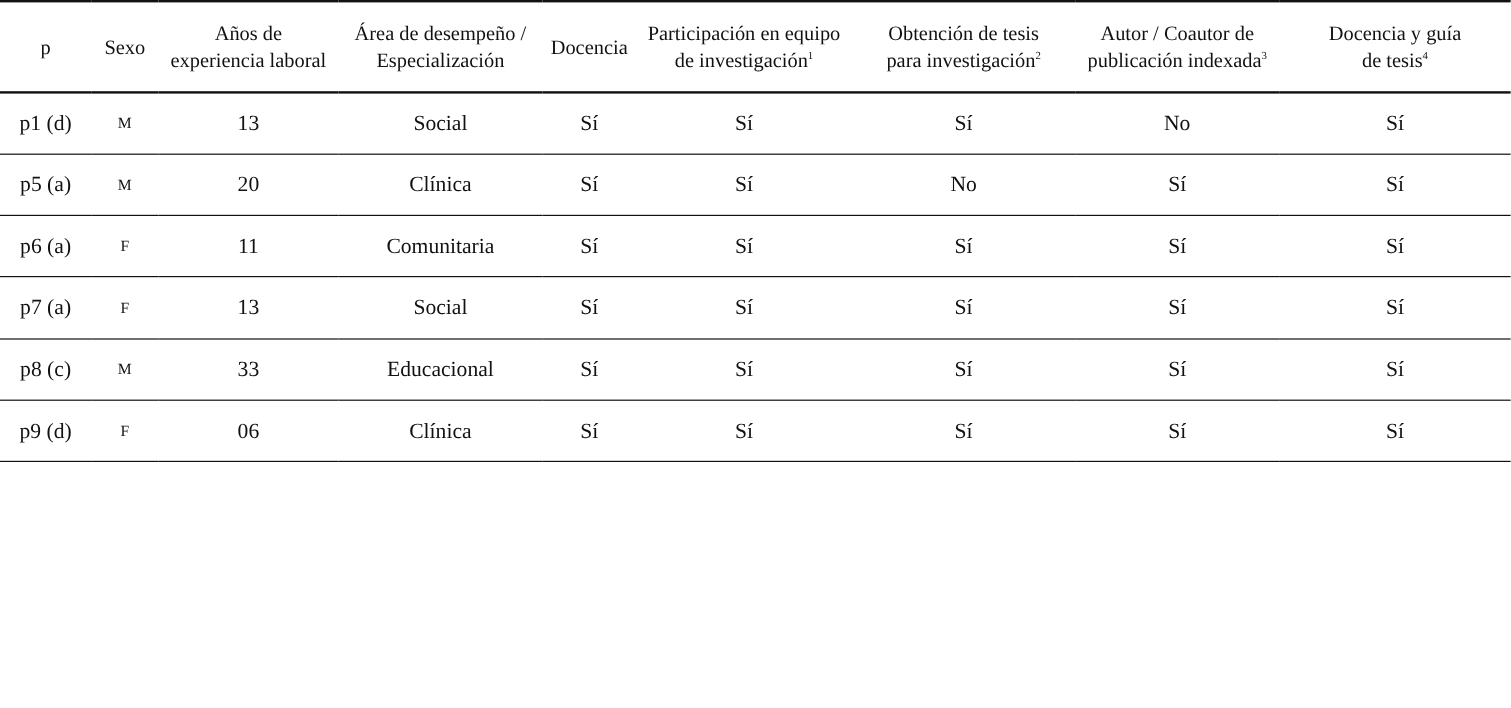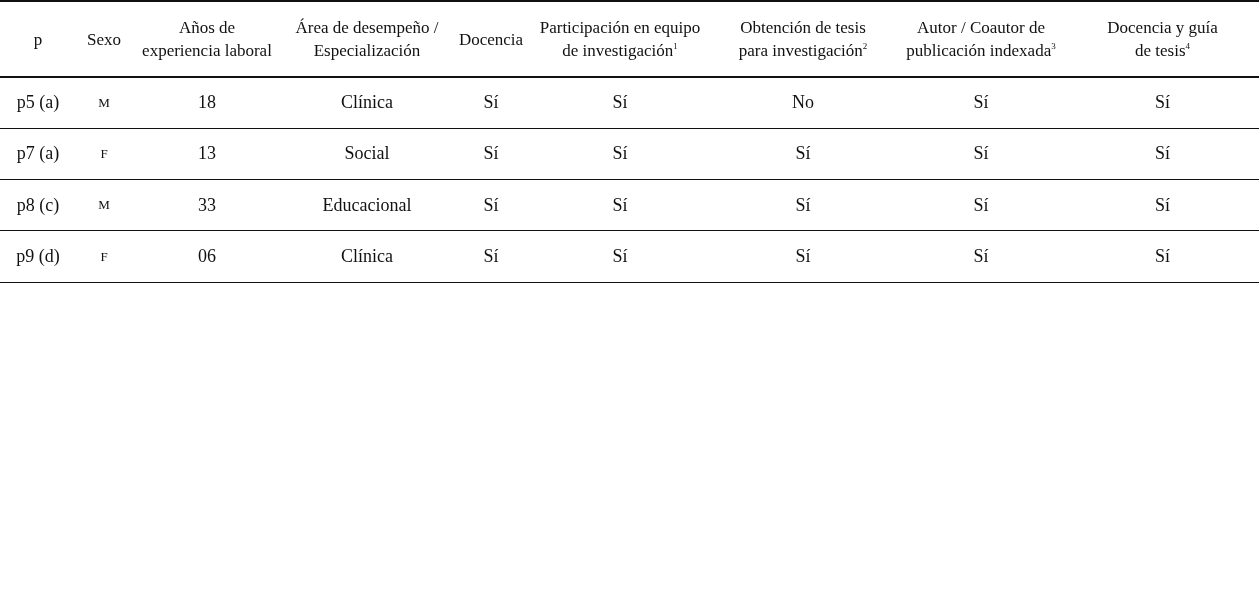--- a/index.html
+++ b/index.html
@@ -42,27 +42,49 @@
       <th><span>Área de desempeño /</span><br><span>Especialización</span></th>
       <th><span>Docencia</span></th>
       <th><span>Participación en equipo</span><br><span>de investigación</span><sup>1</sup></th>
       <th><span>Obtención de tesis</span><br><span>para investigación</span><sup>2</sup></th>
       <th><span>Autor / Coautor de</span><br><span>publicación indexada</span><sup>3</sup></th>
       <th><span>Docencia y guía</span><br><span>de tesis</span><sup>4</sup></th>
     </tr>
   </thead>
   <tbody id="tbody">
       <tr>
+        <td>p1 (d)</td>
+        <td class="sex">M</td>
+        <td>13</td>
+        <td>Social</td>
+        <td>Sí</td>
+        <td>Sí</td>
+        <td>Sí</td>
+        <td>No</td>
+        <td>Sí</td>
+      </tr>
+      <tr>
         <td>p5 (a)</td>
         <td class="sex">M</td>
-        <td>18</td>
+        <td>20</td>
         <td>Clínica</td>
         <td>Sí</td>
         <td>Sí</td>
         <td>No</td>
+        <td>Sí</td>
+        <td>Sí</td>
+      </tr>
+      <tr>
+        <td>p6 (a)</td>
+        <td class="sex">F</td>
+        <td>11</td>
+        <td>Comunitaria</td>
+        <td>Sí</td>
+        <td>Sí</td>
+        <td>Sí</td>
         <td>Sí</td>
         <td>Sí</td>
       </tr>
       <tr>
         <td>p7 (a)</td>
         <td class="sex">F</td>
         <td>13</td>
         <td>Social</td>
         <td>Sí</td>
         <td>Sí</td>

